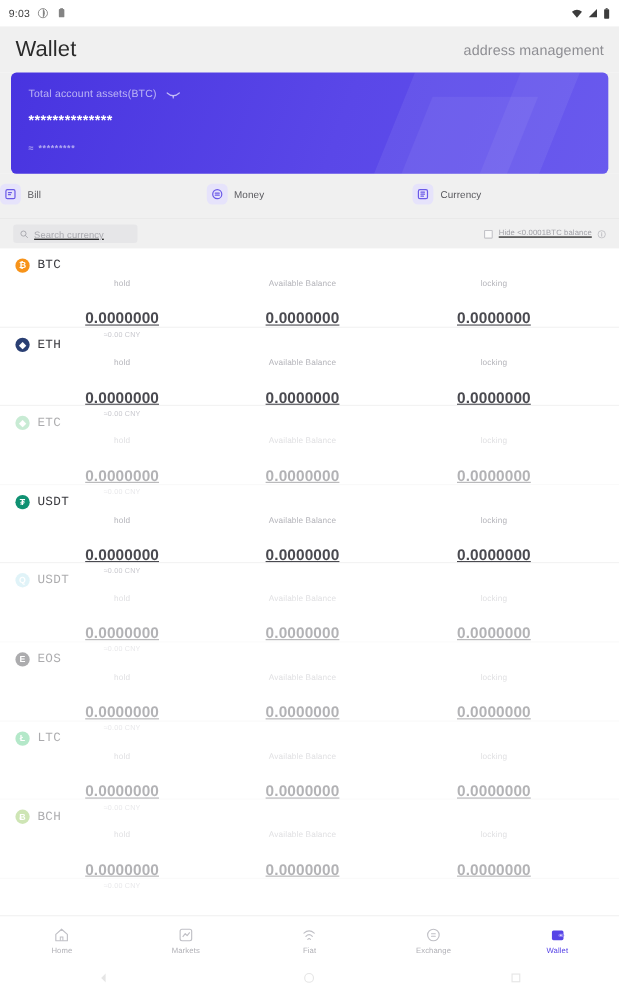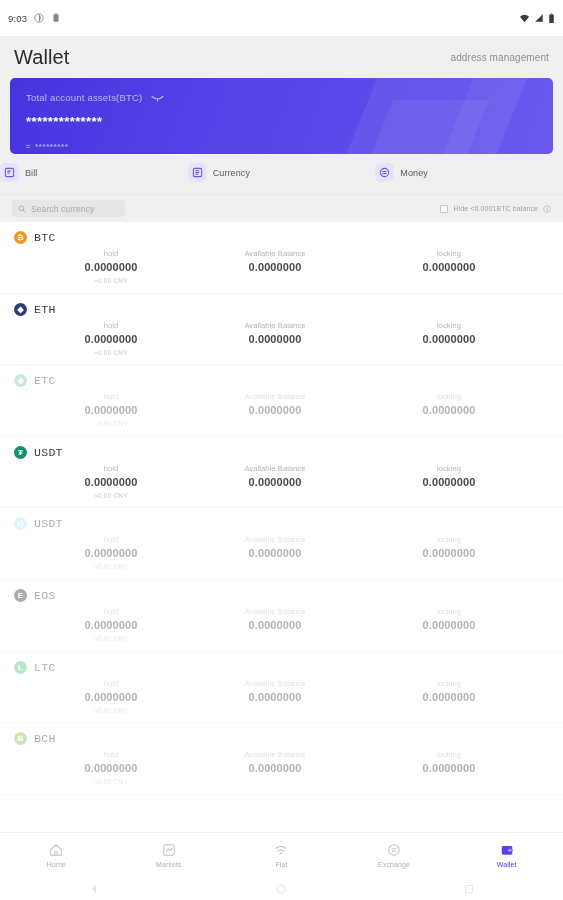--- a/index.html
+++ b/index.html
@@ -5,43 +5,43 @@
   * { box-sizing: border-box; margin: 0; padding: 0; }
   html, body {
     width: 563px; height: 900px;
     font-family: "Liberation Sans", sans-serif;
     background: #ffffff;
     overflow: hidden;
   }
 
   
   .statusbar {
-    height: 36px; background: #ffffff;
+    height: 24px; background: #ffffff;
     display: flex; align-items: center; justify-content: space-between;
     padding: 0 8px;
   }
   .sb-left { display: flex; align-items: center; gap: 7px; }
   .sb-time { font-size: 9.5px; color: #3c3c3c; letter-spacing: .2px; }
   .sb-ico { width: 10px; height: 10px; opacity: .72; }
   .sb-right { display: flex; align-items: center; gap: 4px; }
 
   
   .header {
     height: 42px; background: #f0f0f0;
     display: flex; align-items: center; justify-content: space-between;
     padding: 0 14px;
   }
   .title { font-size: 20px; color: #2b2b2b; font-weight: 400; letter-spacing: .1px; }
-  .addr-mgmt { font-size: 10px; color: #8e8e93; letter-spacing: .1px; }
+  .addr-mgmt { font-size: 13px; color: #8e8e93; letter-spacing: .1px; }
 
   
   .card-region { background: #f0f0f0; padding: 0 10px 0; }
   .asset-card {
     position: relative; overflow: hidden;
-    height: 76px; border-radius: 5px;
+    height: 92px; border-radius: 5px;
     background: linear-gradient(110deg, #4834e0 0%, #5a47e8 55%, #6152ee 100%);
     padding: 14px 16px 16px;
   }
   .chev1, .chev2 {
     position: absolute; top: -30px;
     width: 150px; height: 160px;
     background: rgba(255,255,255,.065);
     transform: skewX(-22deg);
     border-radius: 6px;
   }
@@ -83,20 +83,21 @@
     display: flex; align-items: center; justify-content: center;
   }
   .act-lbl { font-size: 9px; color: #59595e; letter-spacing: .1px; }
 
   
   .searchrow {
     height: 28px; background: #f0f0f0;
     display: flex; align-items: center; justify-content: space-between;
     padding: 0 12px;
     border-top: 1px solid #e8e8e8;
+    text-decoration: underline;
   }
   .searchbox {
     height: 17px; width: 113px; border-radius: 3px;
     background: #e6e6e8;
     display: flex; align-items: center; gap: 5px;
     padding: 0 6px;
   }
   .sph { font-size: 8.5px; color: #a8a8ae; letter-spacing: .1px; }
   .hide-wrap { display: flex; align-items: center; gap: 5px; }
   .cbox {
@@ -117,21 +118,21 @@
   .coin-ico {
     width: 13px; height: 13px; border-radius: 50%;
     display: flex; align-items: center; justify-content: center;
     font-size: 8px; color: #fff; font-weight: 700;
   }
   .coin-sym { font-size: 11.5px; color: #3a3a3f; letter-spacing: .3px; font-family: Liberation Mono, monospace; }
   .cols { display: flex; margin-top: 5px; }
   .col { width: 174px; text-align: center; }
   .col:first-child { padding-left: 20px; width: 174px; }
   .c-lbl { font-size: 7.5px; color: #b4b4ba; letter-spacing: .1px; }
-  .c-val { font-size: 11px; color: #4a4a50; margin-top: 3px; letter-spacing: .1px; font-weight: 700; }
+  .c-val { font-size: 14px; color: #4a4a50; margin-top: 19px; letter-spacing: .1px; font-weight: 700; text-decoration: underline; }
   .c-fiat { font-size: 6.5px; color: #c8c8ce; margin-top: 4px; letter-spacing: .2px; }
 
   
   .bottomnav {
     position: absolute; left: 0; bottom: 22px;
     width: 563px; height: 46px;
     background: #ffffff;
     border-top: 1px solid #f0f0f0;
     display: flex; align-items: center;
   }
@@ -207,34 +208,34 @@
       <svg width="11" height="11" viewBox="0 0 24 24">
         <rect x="3" y="3" width="18" height="18" rx="3" fill="none" stroke="#6b5ae8" stroke-width="2.4"></rect>
         <path d="M8 9 H14 M8 13 H12" stroke="#6b5ae8" stroke-width="2.2" stroke-linecap="round"></path>
       </svg>
     </span>
     <span class="act-lbl">Bill</span>
   </div>
   <div class="action">
     <span class="act-ico">
       <svg width="11" height="11" viewBox="0 0 24 24">
+        <circle cx="12" cy="12" r="9" fill="none" stroke="#6b5ae8" stroke-width="2.4"></circle>
+        <path d="M8 10 H16 M8 14 H16" stroke="#6b5ae8" stroke-width="2.2" stroke-linecap="round"></path>
+      </svg>
+    </span>
+    <span class="act-lbl">Money</span>
+  </div>
+  <div class="action">
+    <span class="act-ico">
+      <svg width="11" height="11" viewBox="0 0 24 24">
         <rect x="3" y="3" width="18" height="18" rx="3" fill="none" stroke="#6b5ae8" stroke-width="2.4"></rect>
         <path d="M8 8 H15 M8 12 H15 M8 16 H13" stroke="#6b5ae8" stroke-width="2.2" stroke-linecap="round"></path>
       </svg>
     </span>
     <span class="act-lbl">Currency</span>
-  </div>
-  <div class="action">
-    <span class="act-ico">
-      <svg width="11" height="11" viewBox="0 0 24 24">
-        <circle cx="12" cy="12" r="9" fill="none" stroke="#6b5ae8" stroke-width="2.4"></circle>
-        <path d="M8 10 H16 M8 14 H16" stroke="#6b5ae8" stroke-width="2.2" stroke-linecap="round"></path>
-      </svg>
-    </span>
-    <span class="act-lbl">Money</span>
   </div>
 </div>
 
 <div class="searchrow">
   <div class="searchbox">
     <svg width="8" height="8" viewBox="0 0 24 24">
       <circle cx="10" cy="10" r="7" fill="none" stroke="#a8a8ae" stroke-width="2.6"></circle>
       <path d="M15 15 L21 21" stroke="#a8a8ae" stroke-width="2.6" stroke-linecap="round"></path>
     </svg>
     <span class="sph">Search currency</span>

